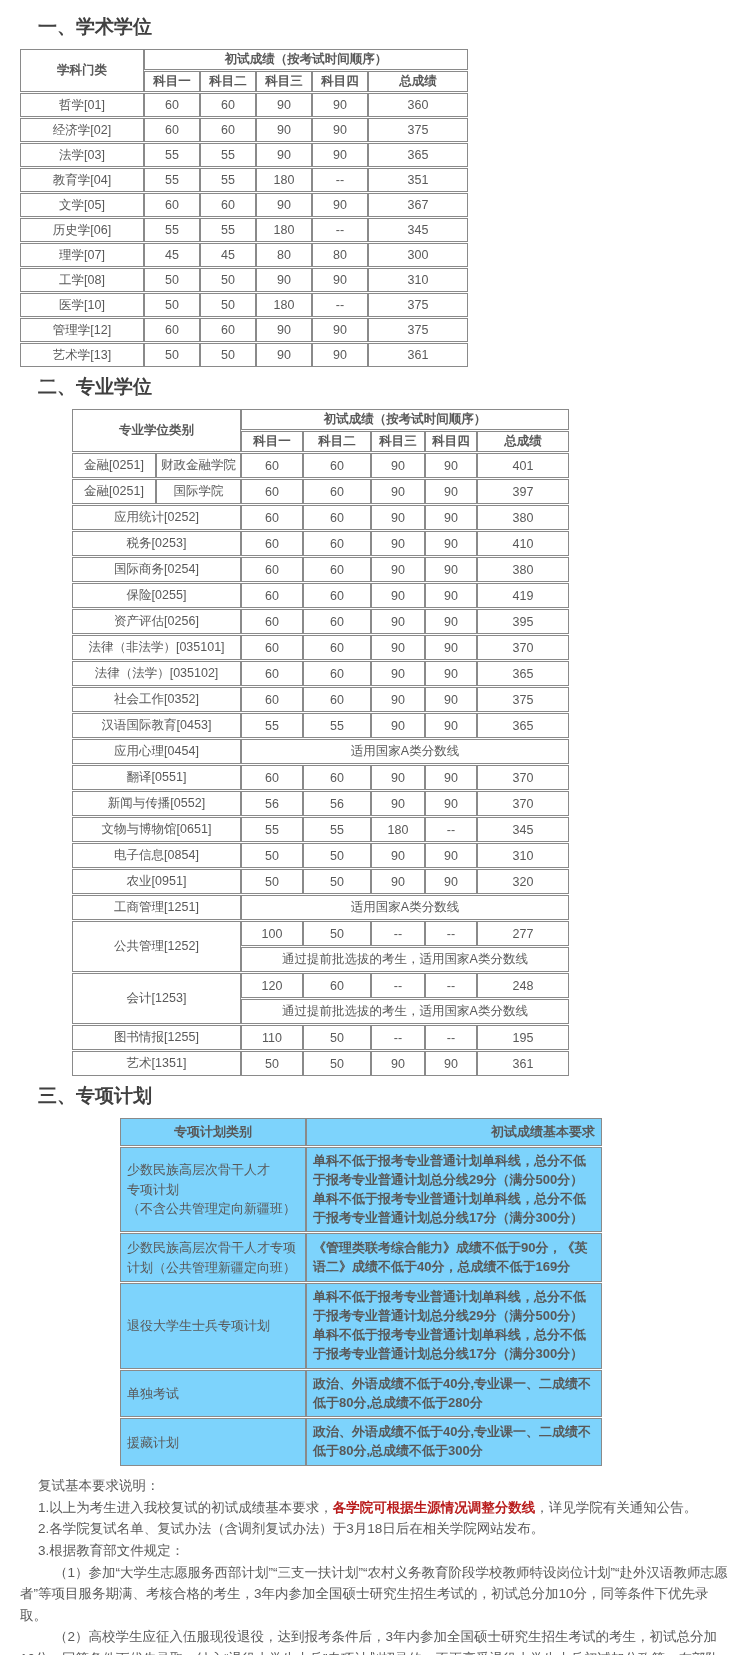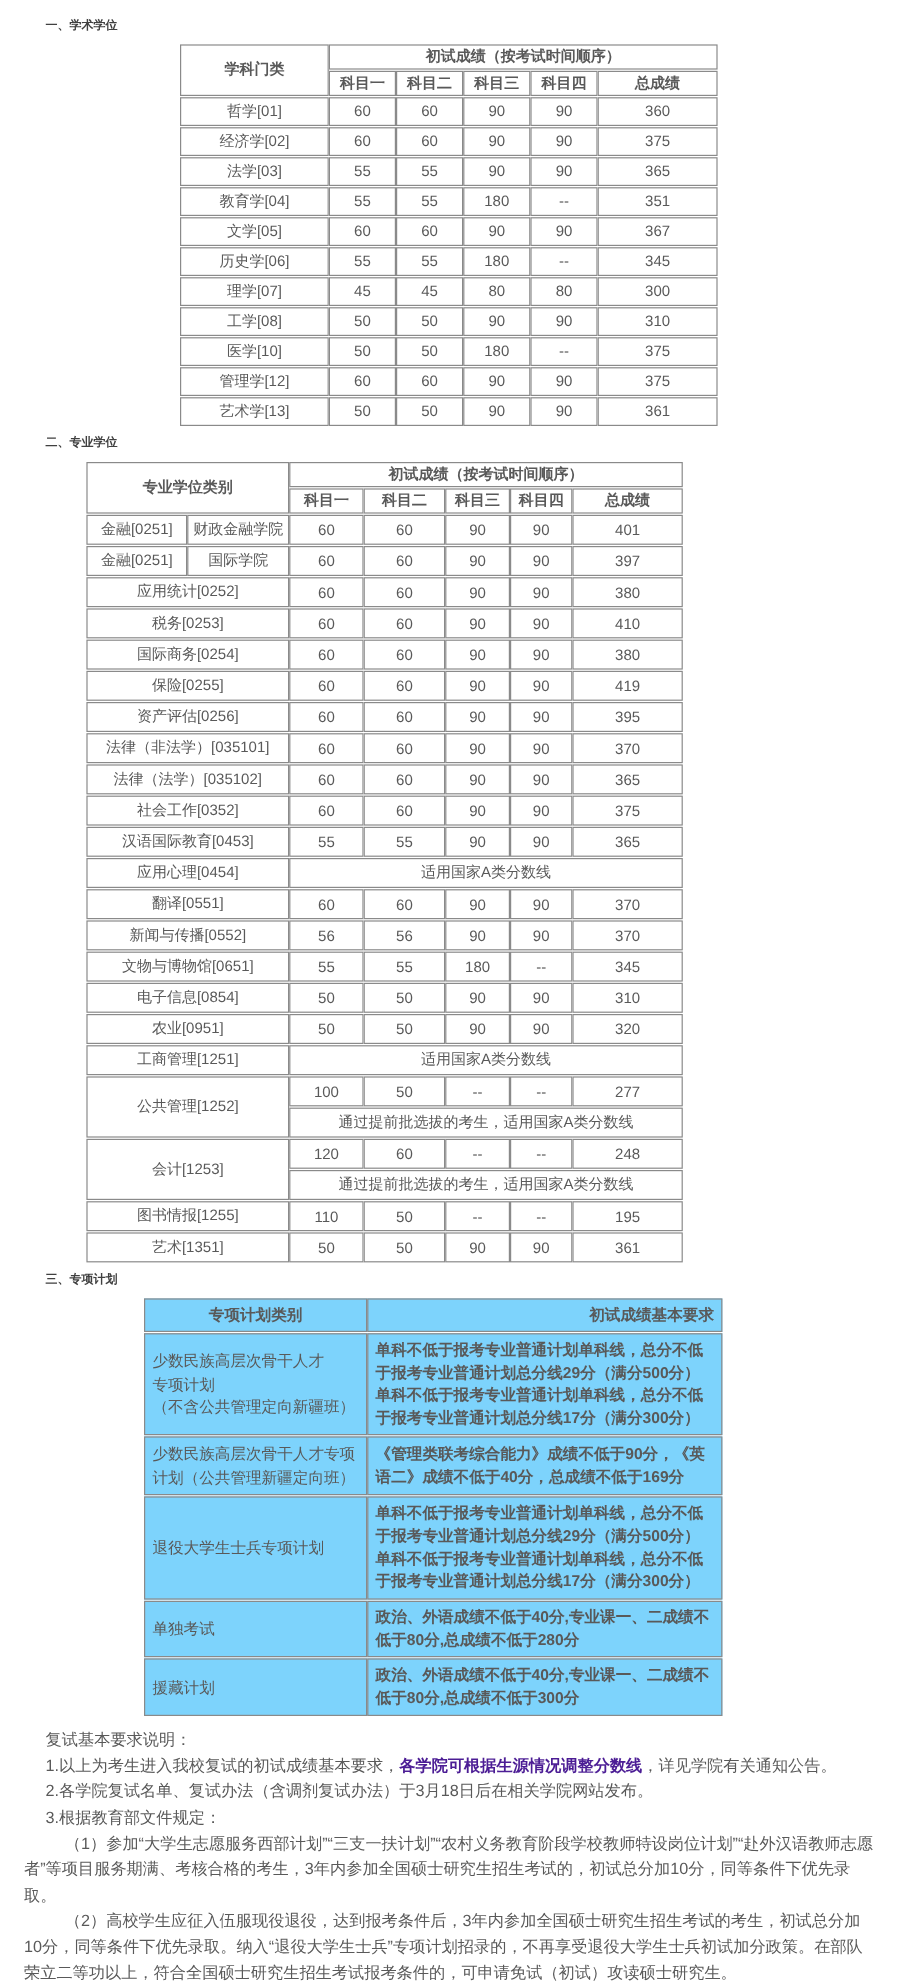--- a/index.html
+++ b/index.html
@@ -1,41 +1,41 @@
 <!DOCTYPE html>
 <html><head>
 <meta charset="utf-8">
 <style>
   html,body { margin:0; padding:0; background:#ffffff; }
   body { width:750px; font-family:"Liberation Sans","DejaVu Sans",sans-serif; color:#595959; }
   .page { padding:12px 20px 12px 20px; box-sizing:border-box; width:750px; }
 
-  .sec-heading { font-size:10px; font-weight:bold; color:#404040; margin:2px 0 8px 0; padding-left:18px; }
+  .sec-heading { font-size:19px; font-weight:bold; color:#404040; margin:2px 0 8px 0; padding-left:18px; }
 
   table.score { border-collapse:separate; border-spacing:0 1px; table-layout:fixed; margin-bottom:6px; }
   table.score td, table.score th { border:1px solid #8a8a8a; background:#fff; font-size:12.5px; font-weight:normal; padding:1px 4px; overflow:hidden; white-space:nowrap; }
   table.score th { font-weight:bold; text-align:center; }
   table.score td.c { text-align:center; }
   table.score td.cat { text-align:center; }
-  .t1 { margin-left:130px; }
+  .t1 { }
   .t1 td { height:20px; }
   .t2 { margin-left:52px; }
   .t2 td { height:21px; }
 
   table.plan { border-collapse:separate; border-spacing:0 1px; table-layout:fixed; margin-left:100px; margin-bottom:8px; }
   table.plan td, table.plan th { border:1px solid #8a8a8a; background:#7dd3fc; font-size:13px; padding:4px 6px; vertical-align:middle; }
   table.plan th { font-weight:bold; text-align:right; }
   table.plan td.req { font-weight:bold; line-height:1.45; }
   table.plan td.pcat { line-height:1.5; }
 
   .notes { font-size:13.5px; line-height:1.6; color:#595959; margin-top:6px; }
   .notes p { margin:0; }
   .ind1 { text-indent:18px; }
   .ind2 { text-indent:34px; }
-  .notes b { color:#4c1d95; }
+  .notes b { color:#b91c1c; }
 </style>
 </head>
 <body>
 
 <div class="page">
 
   <div class="sec-heading">一、学术学位</div>
 
   <table class="score t1">
     <colgroup>

